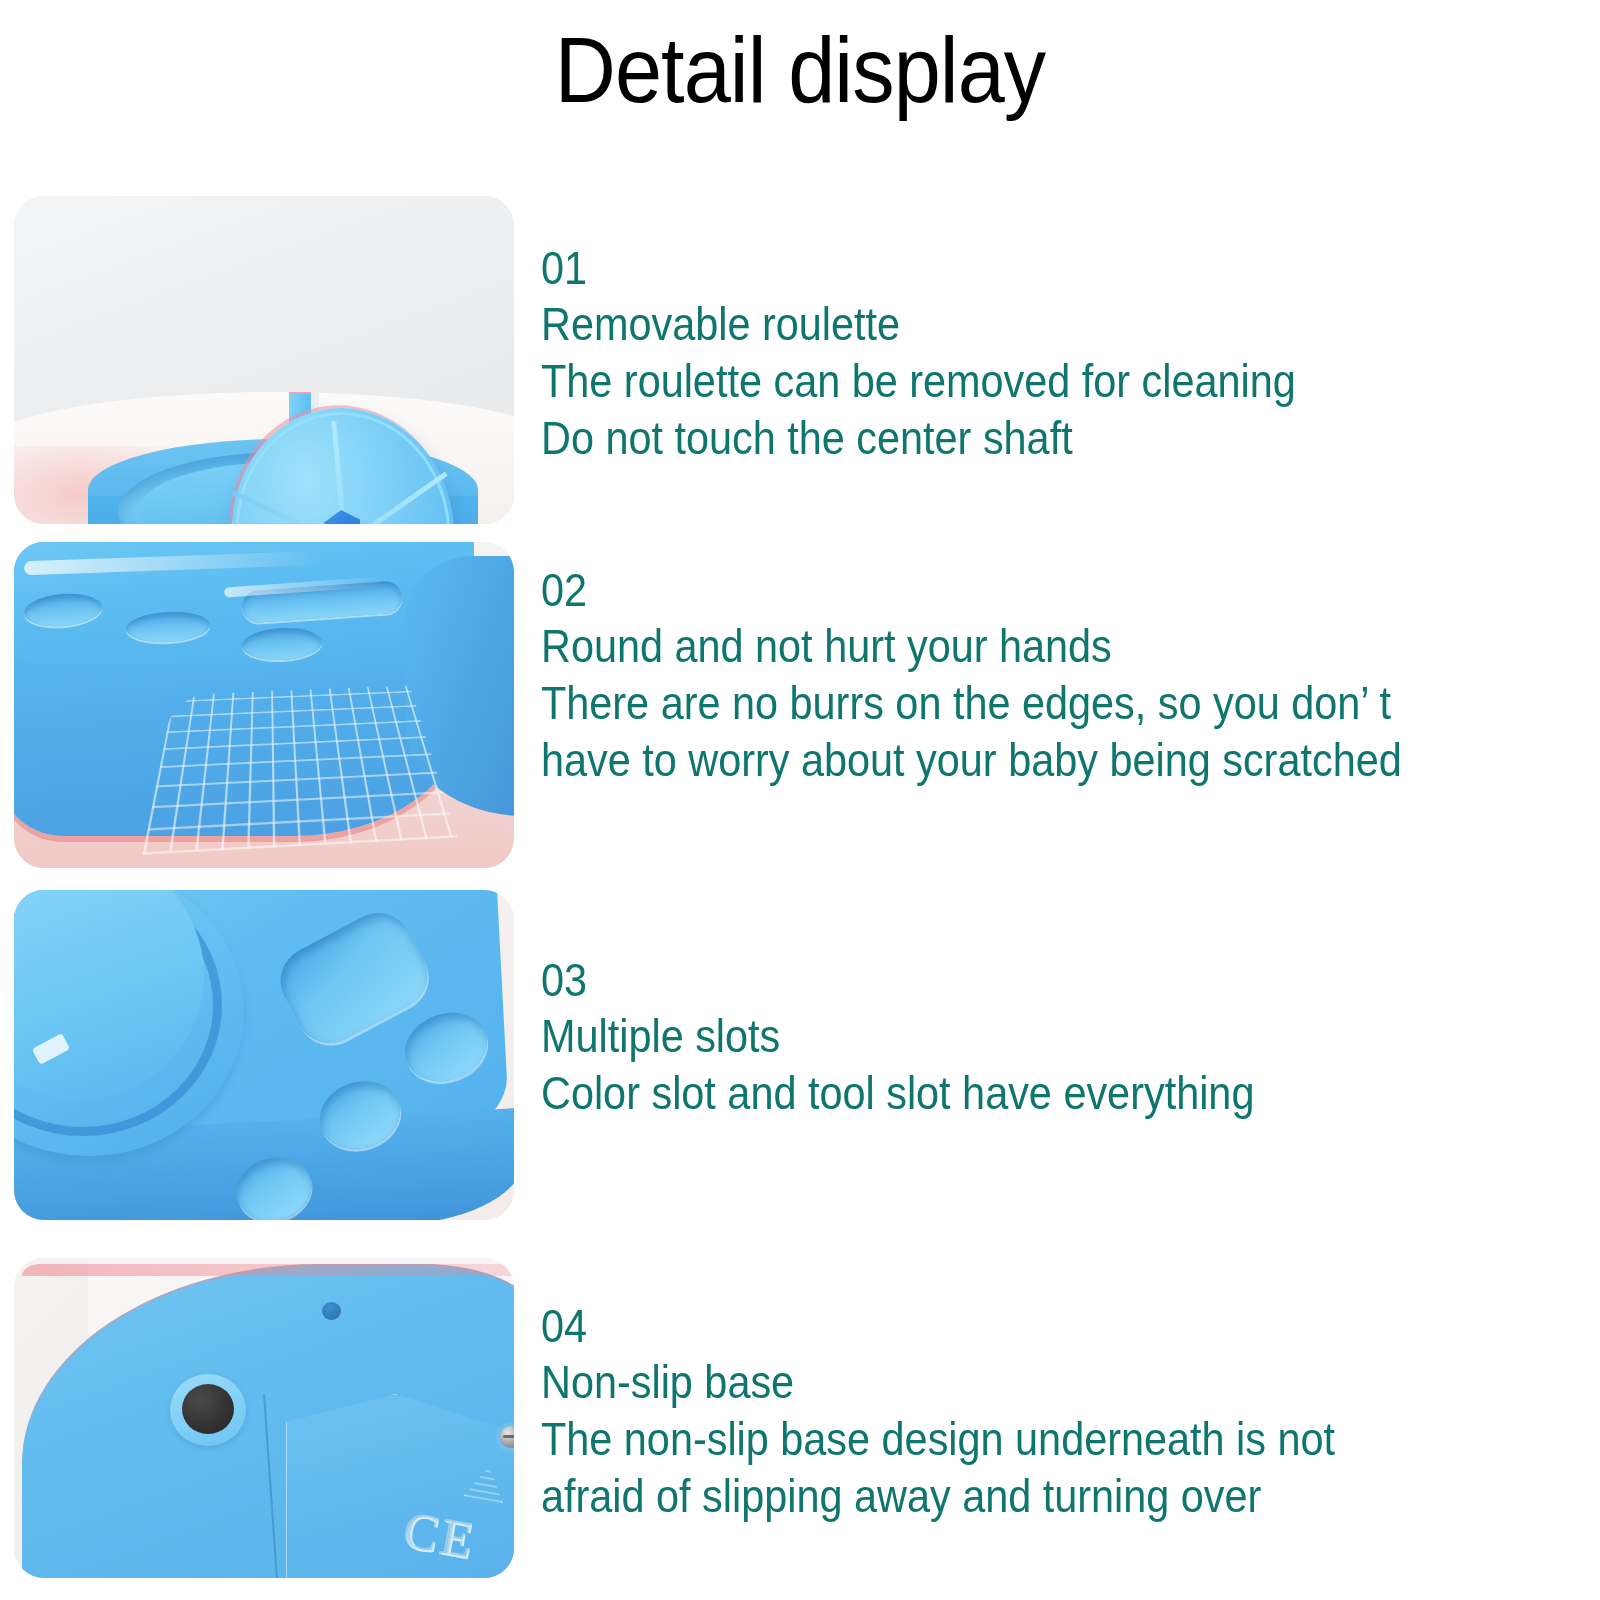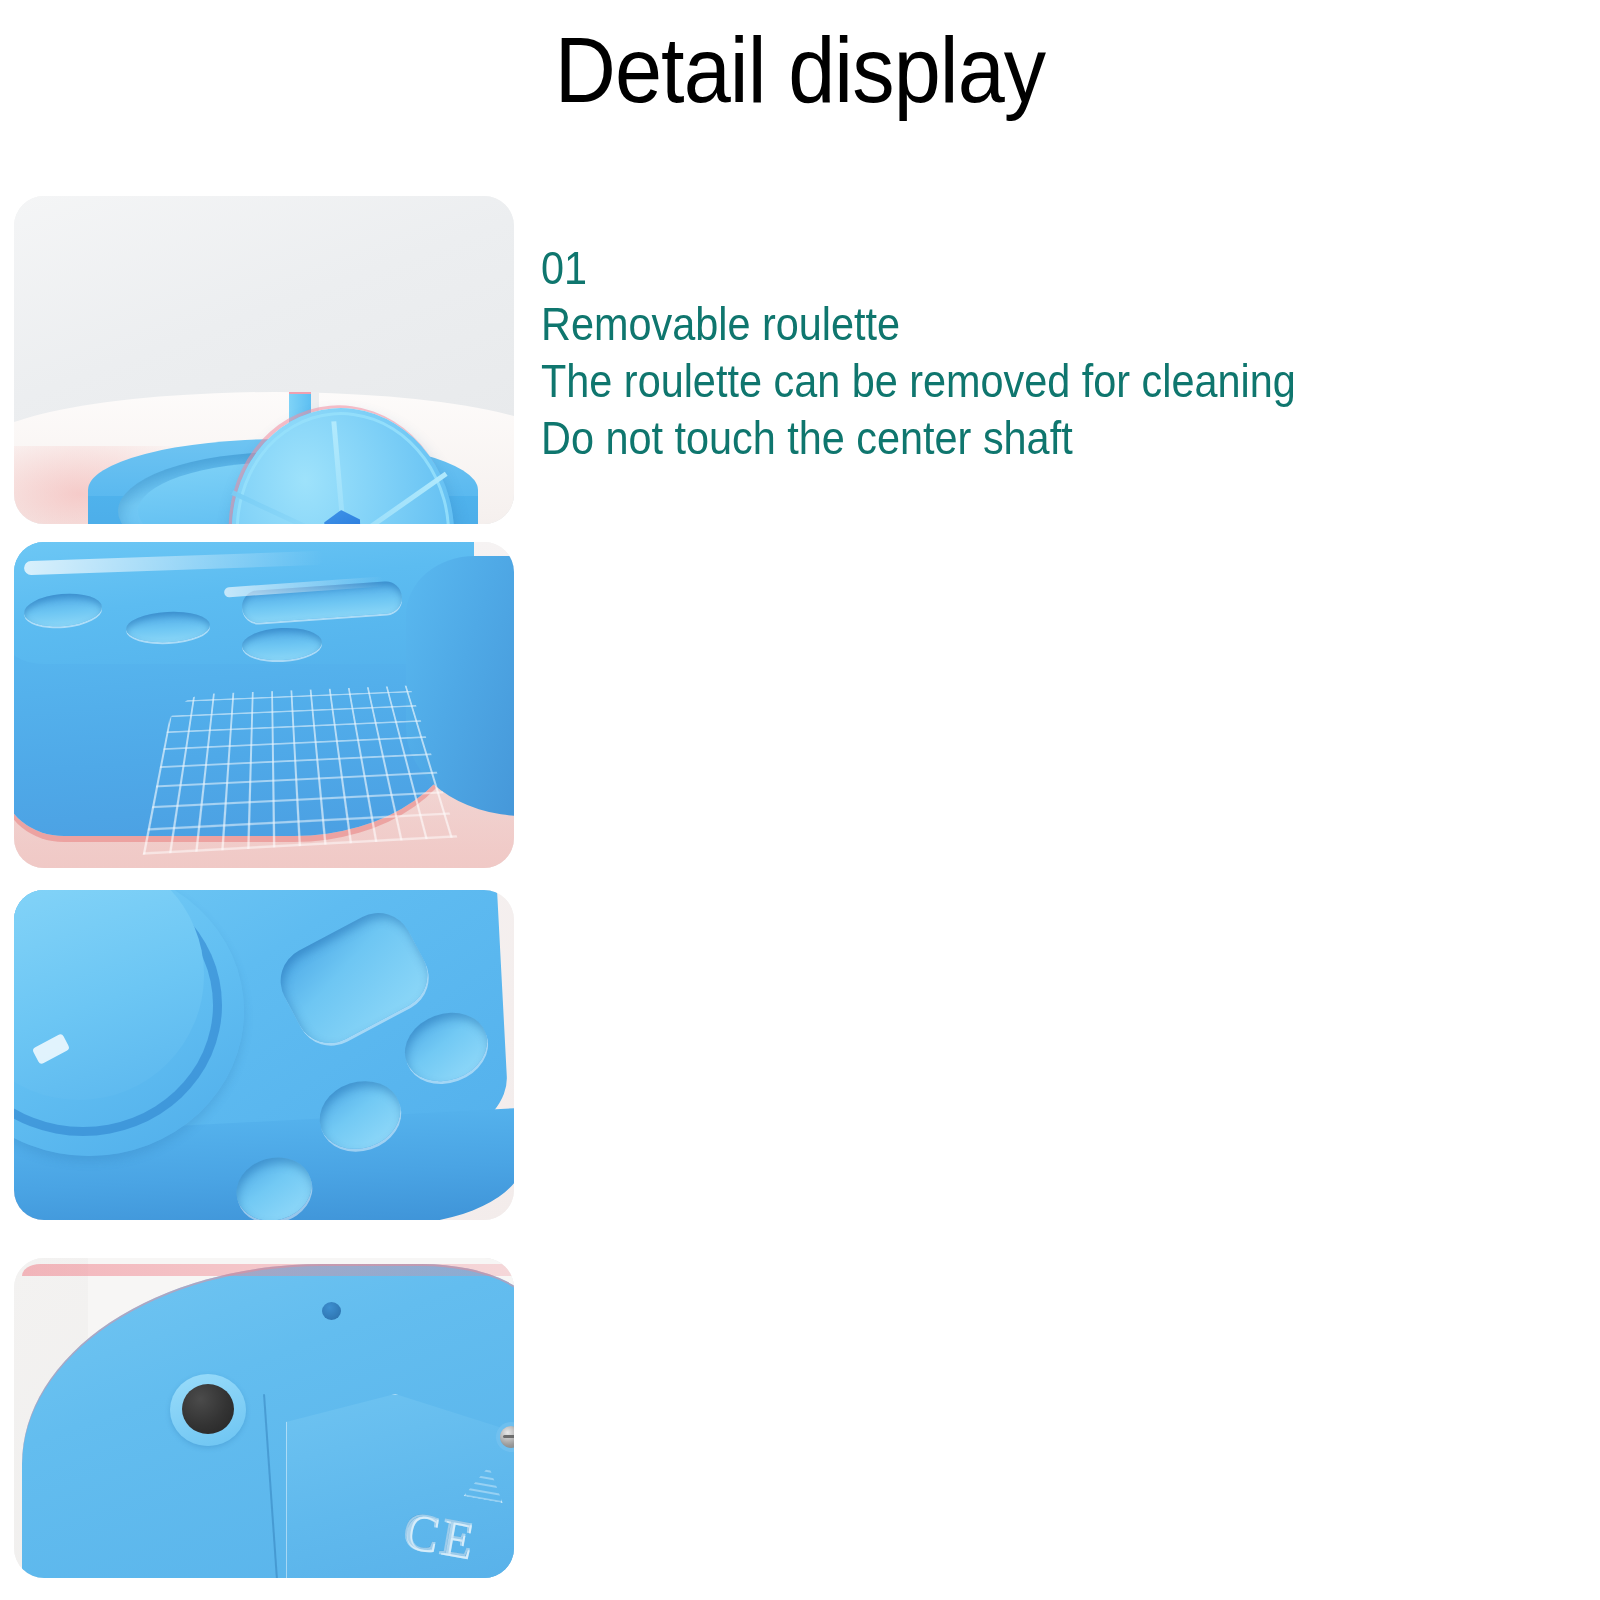--- a/index.html
+++ b/index.html
@@ -474,16 +474,33 @@
     </div>
   </div>
 
   <div class="text-block" id="text-1">
     <div class="block-number">01</div>
     <div class="block-line">Removable roulette</div>
     <div class="block-line">The roulette can be removed for cleaning</div>
     <div class="block-line">Do not touch the center shaft</div>
   </div>
 
-
-
+  <div class="text-block" id="text-2">
+    <div class="block-number">02</div>
+    <div class="block-line">Round and not hurt your hands</div>
+    <div class="block-line">There are no burrs on the edges, so you don’ t</div>
+    <div class="block-line">have to worry about your baby being scratched</div>
+  </div>
+
+  <div class="text-block" id="text-3">
+    <div class="block-number">03</div>
+    <div class="block-line">Multiple slots</div>
+    <div class="block-line">Color slot and tool slot have everything</div>
+  </div>
+
+  <div class="text-block" id="text-4">
+    <div class="block-number">04</div>
+    <div class="block-line">Non-slip base</div>
+    <div class="block-line">The non-slip base design underneath is not</div>
+    <div class="block-line">afraid of slipping away and turning over</div>
+  </div>
 
 </div>
 
 </body></html>

